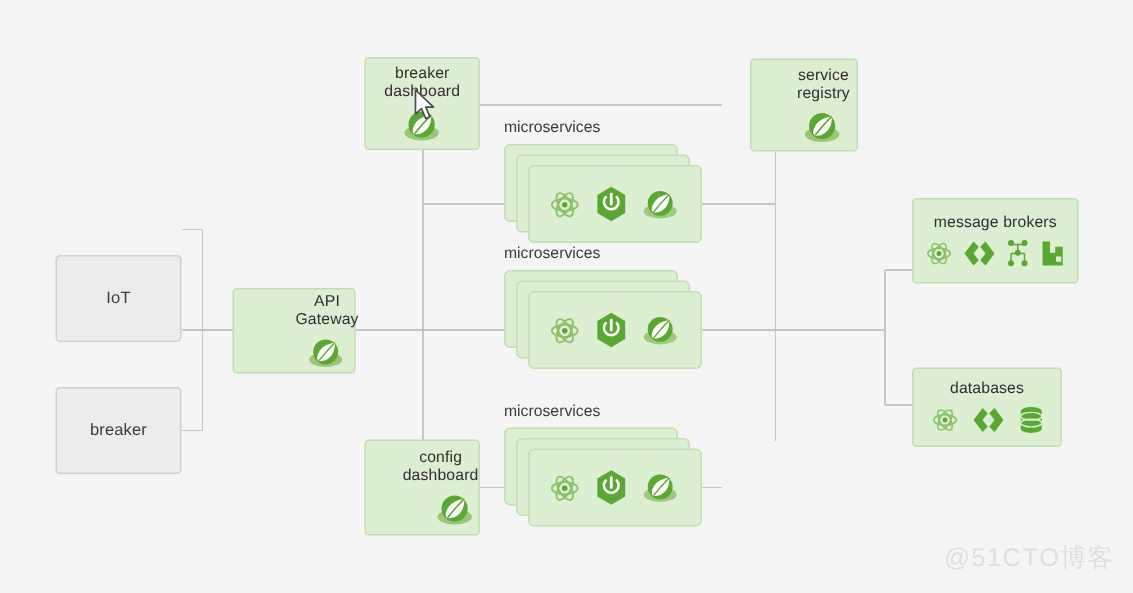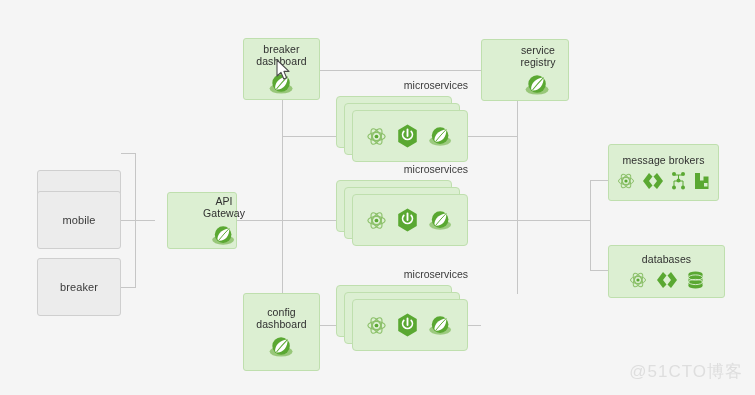--- a/index.html
+++ b/index.html
@@ -58,21 +58,21 @@
     border:1px solid #bfdfae;
     border-radius:4px;
   }
   .msgroup .card.c1{left:0;   top:0;   width:116px;height:52px;}
   .msgroup .card.c2{left:8px; top:7px; width:116px;height:52px;}
   .msgroup .card.c3{left:16px;top:14px;width:116px;height:52px;
     display:flex;align-items:center;justify-content:center;gap:8px;}
   .ms-title{
     position:absolute;
     width:100%;
-    text-align:right;
+    text-align:left;
     font-size:10.5px;
     color:#3a3a3a;
     top:-17px;
     left:0;
   }
 
   
   .iconrow{display:flex;align-items:center;justify-content:center;gap:9px;margin-top:4px;}
 
   .ico{display:block;}
@@ -128,29 +128,26 @@
       <path d="M320,325 H352"></path>
 
       <path d="M517,294 V220"></path>
     </g>
   </svg>
 
   <div class="node client" style="left:37px;top:124px;width:84px;height:58px;margin-top:46px;">
     <span class="label">IoT</span>
   </div>
 
-  <div class="node client" style="left:37px;top:191px;width:84px;height:58px;">
-    <span class="label">mobile</span>
-  </div>
 
   <div class="node client" style="left:37px;top:258px;width:84px;height:58px;">
     <span class="label">breaker</span>
   </div>
 
-  <div class="node green" style="left:167px;top:192px;width:70px;height:57px;padding-left:44px;">
+  <div class="node green" style="left:155px;top:192px;width:82px;height:57px;padding-left:44px;">
     <span class="label">API
 Gateway</span>
     <span class="leaf">
       <svg class="ico" width="28" height="22" viewBox="0 0 64 50">
         <ellipse cx="30" cy="36" rx="25" ry="11" fill="#8cc06a" opacity=".85"></ellipse>
         <circle cx="30" cy="24" r="19" fill="#5aa832"></circle>
         <path d="M44 10 C30 11 18 20 17 33 C17 36 19 38 22 38 C35 38 45 26 44 10 Z" fill="#ffffff"></path>
         <path d="M44 10 C36 18 28 27 20 37" stroke="#5aa832" stroke-width="2.2" fill="none"></path>
       </svg>
     </span>
@@ -162,34 +159,34 @@
     <span class="leaf">
       <svg class="ico" width="30" height="23" viewBox="0 0 64 50">
         <ellipse cx="30" cy="36" rx="25" ry="11" fill="#8cc06a" opacity=".85"></ellipse>
         <circle cx="30" cy="24" r="19" fill="#5aa832"></circle>
         <path d="M44 10 C30 11 18 20 17 33 C17 36 19 38 22 38 C35 38 45 26 44 10 Z" fill="#ffffff"></path>
         <path d="M44 10 C36 18 28 27 20 37" stroke="#5aa832" stroke-width="2.2" fill="none"></path>
       </svg>
     </span>
   </div>
 
-  <div class="node green" style="left:481px;top:39px;width:88px;height:62px;padding-left:26px;">
+  <div class="node green" style="left:500px;top:39px;width:72px;height:62px;padding-left:26px;">
     <span class="label">service
 registry</span>
     <span class="leaf">
       <svg class="ico" width="30" height="23" viewBox="0 0 64 50">
         <ellipse cx="30" cy="36" rx="25" ry="11" fill="#8cc06a" opacity=".85"></ellipse>
         <circle cx="30" cy="24" r="19" fill="#5aa832"></circle>
         <path d="M44 10 C30 11 18 20 17 33 C17 36 19 38 22 38 C35 38 45 26 44 10 Z" fill="#ffffff"></path>
         <path d="M44 10 C36 18 28 27 20 37" stroke="#5aa832" stroke-width="2.2" fill="none"></path>
       </svg>
     </span>
   </div>
 
-  <div class="node green" style="left:243px;top:293px;width:77px;height:78px;">
+  <div class="node green" style="left:243px;top:293px;width:77px;height:64px;align-items:flex-end;">
     <span class="label">config
 dashboard</span>
     <span class="leaf">
       <svg class="ico" width="30" height="23" viewBox="0 0 64 50">
         <ellipse cx="30" cy="36" rx="25" ry="11" fill="#8cc06a" opacity=".85"></ellipse>
         <circle cx="30" cy="24" r="19" fill="#5aa832"></circle>
         <path d="M44 10 C30 11 18 20 17 33 C17 36 19 38 22 38 C35 38 45 26 44 10 Z" fill="#ffffff"></path>
         <path d="M44 10 C36 18 28 27 20 37" stroke="#5aa832" stroke-width="2.2" fill="none"></path>
       </svg>
     </span>
@@ -291,21 +288,21 @@
         <svg class="ico" width="28" height="22" viewBox="0 0 64 50">
           <ellipse cx="30" cy="36" rx="25" ry="11" fill="#8cc06a" opacity=".8"></ellipse>
           <circle cx="30" cy="24" r="19" fill="#5aa832"></circle>
           <path d="M44 10 C30 11 18 20 17 33 C17 36 19 38 22 38 C35 38 45 26 44 10 Z" fill="#ffffff"></path>
           <path d="M44 10 C36 18 28 27 20 37" stroke="#5aa832" stroke-width="2.2" fill="none"></path>
         </svg>
       </span>
     </div>
   </div>
 
-  <div class="node green" style="left:608px;top:144px;width:111px;height:57px;">
+  <div class="node green" style="left:608px;top:132px;width:111px;height:57px;">
     <span class="label">message brokers</span>
     <span class="iconrow" style="gap:6px;">
       <span>
         <svg class="ico" width="20" height="20" viewBox="0 0 40 40">
           <g fill="none" stroke="#8cc06a" stroke-width="2">
             <circle cx="20" cy="20" r="8"></circle>
             <ellipse cx="20" cy="20" rx="15" ry="7"></ellipse>
             <ellipse cx="20" cy="20" rx="15" ry="7" transform="rotate(60 20 20)"></ellipse>
             <ellipse cx="20" cy="20" rx="15" ry="7" transform="rotate(120 20 20)"></ellipse>
           </g>
@@ -336,21 +333,21 @@
       </span>
       <span>
         <svg class="ico" width="19" height="20" viewBox="0 0 38 40">
           <path d="M4 4 H14 V19 H21 V11 H31 V36 H4 Z" fill="#5aa832"></path>
           <rect x="22" y="24" width="7" height="7" fill="#dcefd2"></rect>
         </svg>
       </span>
     </span>
   </div>
 
-  <div class="node green" style="left:608px;top:245px;width:117px;height:53px;">
+  <div class="node green" style="left:608px;top:245px;width:100px;height:53px;">
     <span class="label">databases</span>
     <span class="iconrow" style="gap:8px;">
       <span>
         <svg class="ico" width="20" height="20" viewBox="0 0 40 40">
           <g fill="none" stroke="#8cc06a" stroke-width="2">
             <circle cx="20" cy="20" r="8"></circle>
             <ellipse cx="20" cy="20" rx="15" ry="7"></ellipse>
             <ellipse cx="20" cy="20" rx="15" ry="7" transform="rotate(60 20 20)"></ellipse>
             <ellipse cx="20" cy="20" rx="15" ry="7" transform="rotate(120 20 20)"></ellipse>
           </g>

